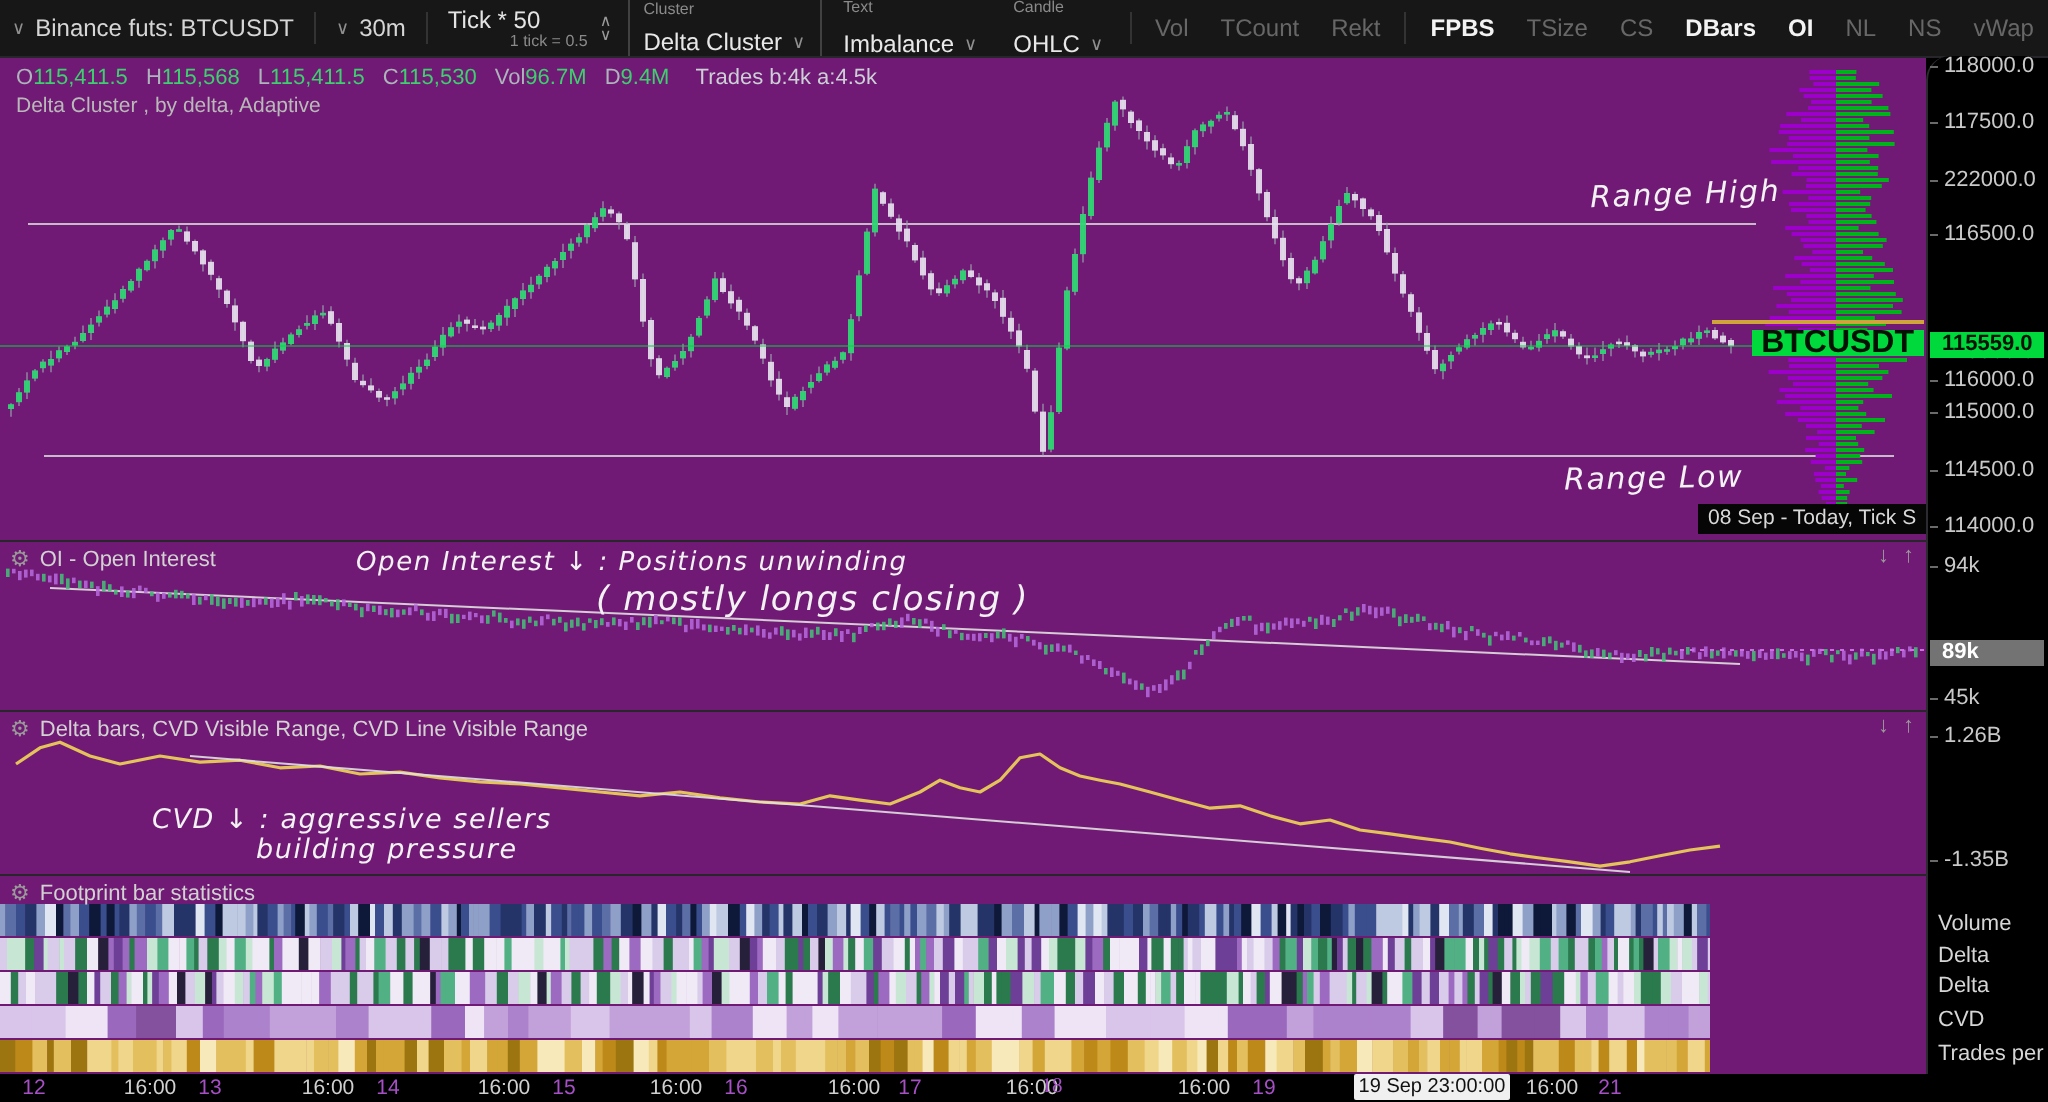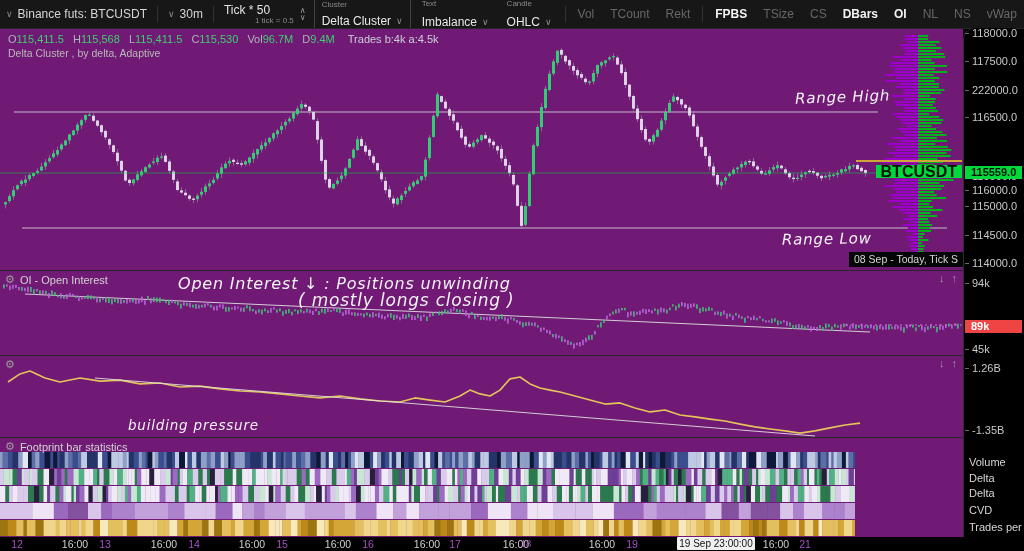--- a/index.html
+++ b/index.html
@@ -42,21 +42,21 @@
   .ohlc .k{color:#aeb4bc;margin-left:6px;}
   .ohlc .k.first{margin-left:0;}
   .ohlc .gv{color:#3ecf6e;}
   .ohlc .w{color:#ccd0d6;margin-left:10px;}
   .subtitle{position:absolute;top:19px;left:8px;font-size:10.5px;color:#b9b9b9;z-index:2;}
 
   .hand{position:absolute;color:#f2f2f2;font-style:italic;letter-spacing:.8px;
         font-family:"DejaVu Sans",sans-serif;z-index:3;white-space:nowrap;}
   #ann-range-high{left:795px;top:60px;font-size:15px;transform:rotate(-2deg);}
   #ann-range-low{left:782px;top:202px;font-size:15px;transform:rotate(-1deg);}
-  .oi1{left:178px;top:4px;font-size:16px;}
+  .oi1{left:178px;top:4px;font-size:13px;}
   .oi2{left:298px;top:20px;font-size:17px;}
   .cvd1{left:76px;top:47px;font-size:13.5px;}
   .cvd2{left:128px;top:62px;font-size:13.5px;}
 
   .ptitle{position:absolute;top:3px;left:5px;font-size:11px;color:#d2d2d2;display:flex;gap:5px;align-items:center;z-index:2;}
   .gear{color:#9a9a9a;font-size:11px;}
   .parrows{position:absolute;top:2px;right:6px;display:flex;gap:7px;font-size:11px;color:#9a9a9a;z-index:2;}
 
   #symbol-tag{position:absolute;top:137px;right:1px;height:13px;line-height:13px;
               font-size:16px;font-weight:bold;color:#041204;padding:0 5px;z-index:4;}
@@ -1084,21 +1084,23 @@
     </div>
   </section>
 
   <section id="cvd-panel">
     <svg id="cvd-svg" width="963" height="82">
         <polyline points="8,27.0 20,18.9 30,16.1 45,23.0 60,27.0 80,23.0 100,26.1 120,25.1 140,28.9 160,28.0 180,32.0 200,31.1 220,33.9 240,36.0 260,37.0 280,38.9 300,41.0 320,42.9 340,41.0 360,43.9 380,46.0 400,47.0 415,42.9 430,45.1 445,47.0 460,41.0 470,35.1 480,38.9 490,41.0 500,35.1 510,23.9 520,22.0 530,28.9 540,33.0 550,35.1 560,37.0 575,41.0 590,45.1 605,49.1 620,47.9 635,52.9 650,56.9 665,55.0 680,60.0 695,61.9 710,64.1 725,66.0 740,69.1 755,71.9 770,74.0 785,75.9 800,78.1 815,75.9 830,72.9 845,70.0 860,68.1" fill="none" stroke="#e3c35a" stroke-width="1.6" stroke-linejoin="round"></polyline>
         <line x1="95" y1="23" x2="815" y2="81" stroke="#e0e0e0" stroke-width="1" opacity="0.9"></line>
       </svg>
     <div class="ptitle">
       <span class="gear">⚙</span>
+      <span>Delta bars, CVD Visible Range, CVD Line Visible Range</span>
     </div>
+    <div class="hand cvd1">CVD ↓ :  aggressive sellers</div>
     <div class="hand cvd2">building pressure</div>
     <div class="parrows">
       <span>↓</span>
       <span>↑</span>
     </div>
   </section>
 
   <section id="fp-panel">
     <svg id="fp-svg" width="855" height="85">
         <rect x="0.0" y="0" width="2.9" height="16" fill="#8ea0c8"></rect>
@@ -1956,21 +1958,21 @@
       <div class="scale-label" style="top: 33px;">117500.0</div>
       <div class="scale-label" style="top: 62px;">222000.0</div>
       <div class="scale-label" style="top: 89px;">116500.0</div>
       <div class="scale-label" style="top: 116px; margin-top: 46px;">116000.0</div>
       <div class="scale-label" style="top: 148px;">115500.0</div>
       <div class="scale-label" style="top: 178px;">115000.0</div>
       <div class="scale-label" style="top: 207px;">114500.0</div>
       <div class="scale-label" style="top: 235px;">114000.0</div>
       <div class="price-tag" style="top: 138px; background: rgb(0, 217, 60); color: rgb(4, 18, 4);">115559.0</div>
       <div class="scale-label" style="top: 255px;">94k</div>
-      <div class="price-tag" style="top: 292px; background: #ef4444; color: rgb(255, 255, 255);">89k</div>
+      <div class="price-tag" style="top: 292px; background: #737373; color: rgb(255, 255, 255);">89k</div>
       <div class="scale-label" style="top: 321px;">45k</div>
       <div class="scale-label" style="top: 340px;">1.26B</div>
       <div class="scale-label" style="top: 402px;">-1.35B</div>
       <div class="fp-label" style="top: 434px;">Volume</div>
       <div class="fp-label" style="top: 450px;">Delta</div>
       <div class="fp-label" style="top: 465px;">Delta</div>
       <div class="fp-label" style="top: 482px;">CVD</div>
       <div class="fp-label" style="top: 499px;">Trades per sec</div>
     </div>
 

